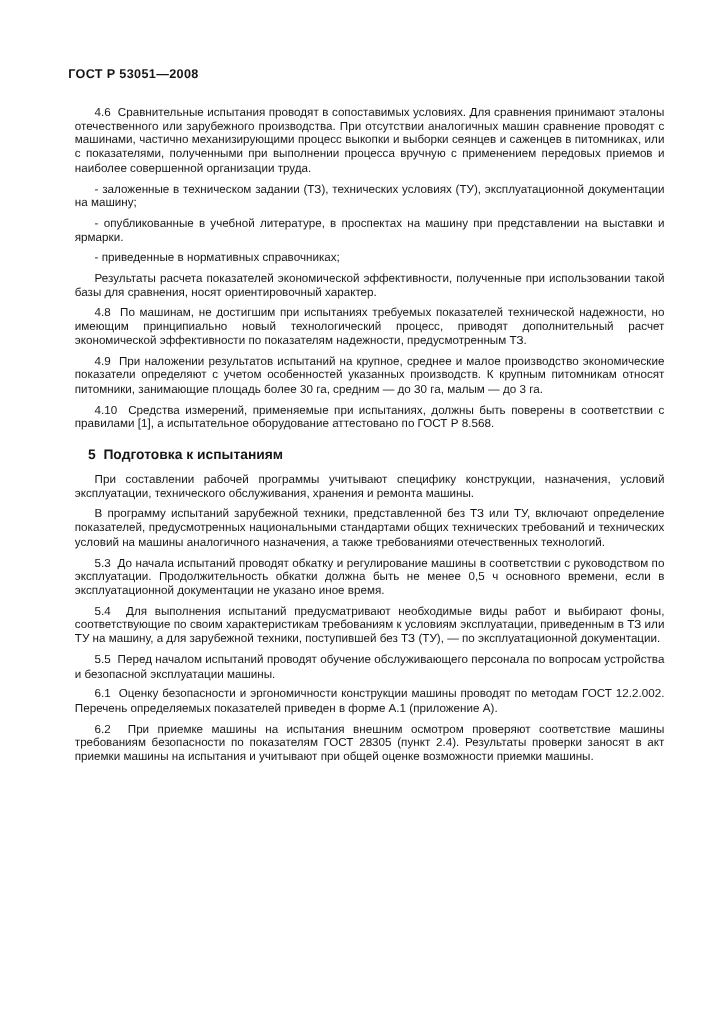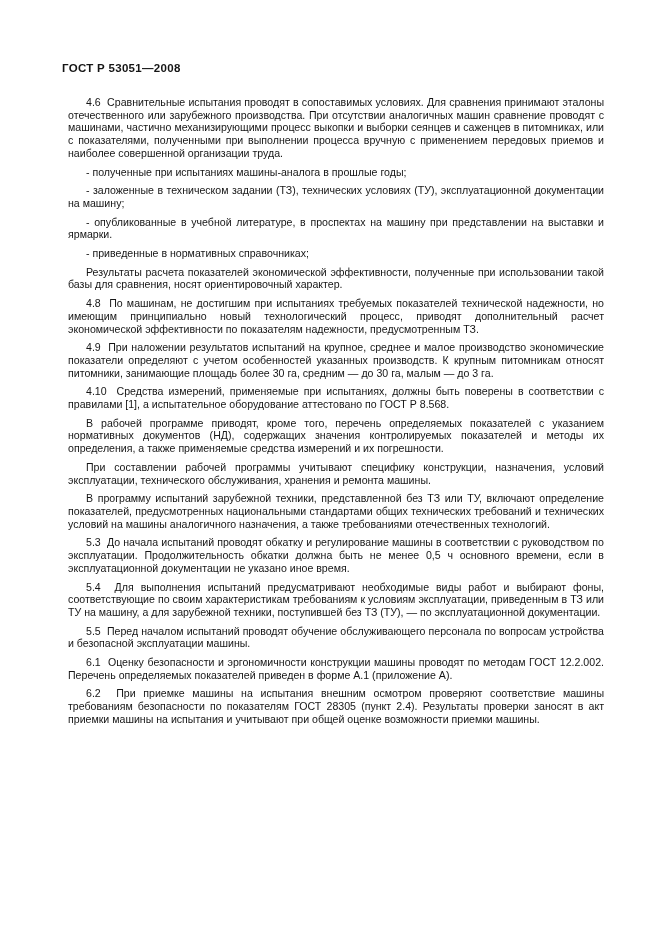--- a/index.html
+++ b/index.html
@@ -46,31 +46,30 @@
   }
 </style>
 </head>
 <body>
 
 <div class="page">
   <div class="content">
     <div class="doc-header">ГОСТ Р 53051—2008</div>
 
     <p class="p">4.6&nbsp; Сравнительные испытания проводят в сопоставимых условиях. Для сравнения принимают эталоны отечественного или зарубежного производства. При отсутствии аналогичных машин сравнение проводят с машинами, частично механизирующими процесс выкопки и выборки сеянцев и саженцев в питомниках, или с показателями, полученными при выполнении процесса вручную с применением передовых приемов и наиболее совершенной организации труда.</p>
-    <p class="p">- полученные при испытаниях машины-аналога в прошлые годы;</p>
     <p class="p">- заложенные в техническом задании (ТЗ), технических условиях (ТУ), эксплуатационной документации на машину;</p>
     <p class="p">- опубликованные в учебной литературе, в проспектах на машину при представлении на выставки и ярмарки.</p>
     <p class="p">- приведенные в нормативных справочниках;</p>
     <p class="p">Результаты расчета показателей экономической эффективности, полученные при использовании такой базы для сравнения, носят ориентировочный характер.</p>
     <p class="p">4.8&nbsp; По машинам, не достигшим при испытаниях требуемых показателей технической надежности, но имеющим принципиально новый технологический процесс, приводят дополнительный расчет экономической эффективности по показателям надежности, предусмотренным ТЗ.</p>
     <p class="p">4.9&nbsp; При наложении результатов испытаний на крупное, среднее и малое производство экономические показатели определяют с учетом особенностей указанных производств. К крупным питомникам относят питомники, занимающие площадь более 30 га, средним — до 30 га, малым — до 3 га.</p>
     <p class="p">4.10&nbsp; Средства измерений, применяемые при испытаниях, должны быть поверены в соответствии с правилами [1], а испытательное оборудование аттестовано по ГОСТ Р 8.568.</p>
 
+    <h2 class="h">5&nbsp; Подготовка к испытаниям</h2>
 
-    <p class="p">В рабочей программе приводят, кроме того, перечень определяемых показателей с указанием нормативных документов (НД), содержащих значения контролируемых показателей и методы их определения, а также применяемые средства измерений и их погрешности.</p>
     <p class="p">При составлении рабочей программы учитывают специфику конструкции, назначения, условий эксплуатации, технического обслуживания, хранения и ремонта машины.</p>
     <p class="p">В программу испытаний зарубежной техники, представленной без ТЗ или ТУ, включают определение показателей, предусмотренных национальными стандартами общих технических требований и технических условий на машины аналогичного назначения, а также требованиями отечественных технологий.</p>
     <p class="p">5.3&nbsp; До начала испытаний проводят обкатку и регулирование машины в соответствии с руководством по эксплуатации. Продолжительность обкатки должна быть не менее 0,5 ч основного времени, если в эксплуатационной документации не указано иное время.</p>
     <p class="p">5.4&nbsp; Для выполнения испытаний предусматривают необходимые виды работ и выбирают фоны, соответствующие по своим характеристикам требованиям к условиям эксплуатации, приведенным в ТЗ или ТУ на машину, а для зарубежной техники, поступившей без ТЗ (ТУ), — по эксплуатационной документации.</p>
     <p class="p">5.5&nbsp; Перед началом испытаний проводят обучение обслуживающего персонала по вопросам устройства и безопасной эксплуатации машины.</p>
 
 
     <p class="p">6.1&nbsp; Оценку безопасности и эргономичности конструкции машины проводят по методам ГОСТ 12.2.002. Перечень определяемых показателей приведен в форме А.1 (приложение А).</p>
     <p class="p">6.2&nbsp; При приемке машины на испытания внешним осмотром проверяют соответствие машины требованиям безопасности по показателям ГОСТ 28305 (пункт 2.4). Результаты проверки заносят в акт приемки машины на испытания и учитывают при общей оценке возможности приемки машины.</p>
   </div>

